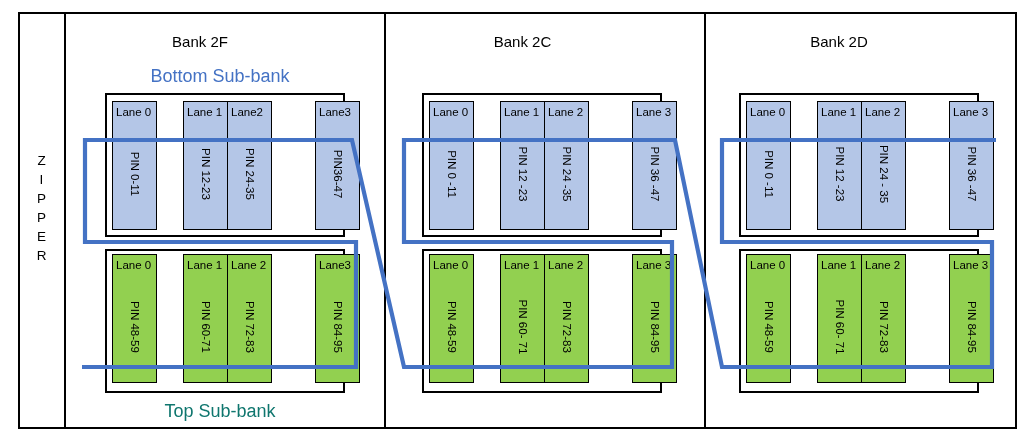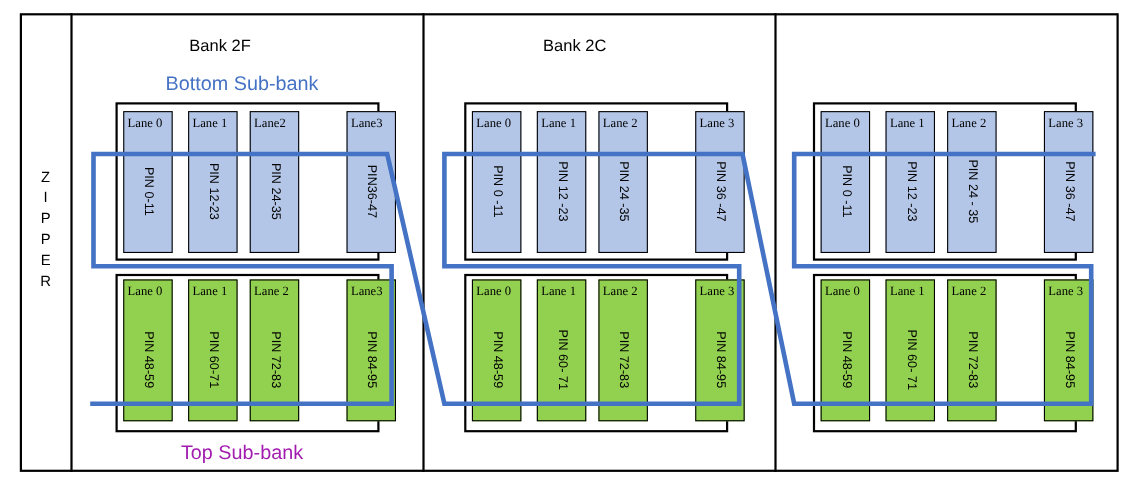--- a/index.html
+++ b/index.html
@@ -29,44 +29,44 @@
 
   .bank-title{
     position:absolute;top:21px;left:0;text-align:center;font-size:15px;
   }
   .bank-2f .bank-title{width:270px;}
   .bank-2c .bank-title{width:275px;}
   .bank-2d .bank-title{width:268px;}
 
   .subbank-label{position:absolute;left:0;width:310px;text-align:center;font-size:18px;}
   .subbank-label.bottom-sb{top:54px;color:#4472c4;}
-  .subbank-label.top-sb{top:389px;color:#a21caf;}
+  .subbank-label.top-sb{top:389px;color:#0f766e;}
 
   .lanebox{
     position:absolute;width:240px;height:144px;border:2px solid #000;
     box-sizing:border-box;background:#fff;
   }
   .bank-2f .lanebox{left:40px;}
   .bank-2c .lanebox{left:37px;}
   .bank-2d .lanebox{left:34px;}
   .lanebox.blue-row{top:81px;}
   .lanebox.green-row{top:237px;}
 
   .lane{
     position:absolute;width:45px;height:129px;border:1.5px solid #000;
     box-sizing:border-box;
   }
   .blue-row .lane{top:6px;background:#b4c6e7;}
   .green-row .lane{top:3px;background:#92d050;}
   .lane.l0{left:5px;}
-  .lane.l1{left:64px;}
+  .lane.l1{left:76px;}
   .lane.l2{left:120px;}
   .lane.l3{left:184px;margin-left:24px;}
 
-  .lane .hdr{font-size:11.5px;padding:4px 0 0 3px;white-space:nowrap;font-family:Liberation Serif, serif;}
+  .lane .hdr{font-size:11.5px;padding:4px 0 0 3px;white-space:nowrap;}
   .lane .pin{
     position:absolute;left:50%;top:57%;
     transform:translate(-50%,-50%) rotate(90deg);
     font-size:11.5px;white-space:nowrap;
   }
 
   .zipper-svg{position:absolute;left:0;top:0;z-index:10;pointer-events:none;}
 </style>
 </head>
 <body>
@@ -167,20 +167,21 @@
         <div class="pin">PIN 72-83</div>
       </div>
       <div class="lane l3">
         <div class="hdr">Lane 3</div>
         <div class="pin">PIN 84-95</div>
       </div>
     </div>
   </div>
 
   <div class="bank-group bank-2d">
+    <div class="bank-title">Bank 2D</div>
 
     <div class="lanebox blue-row">
       <div class="lane l0">
         <div class="hdr">Lane 0</div>
         <div class="pin">PIN 0 -11</div>
       </div>
       <div class="lane l1">
         <div class="hdr">Lane 1</div>
         <div class="pin">PIN 12 -23</div>
       </div>

